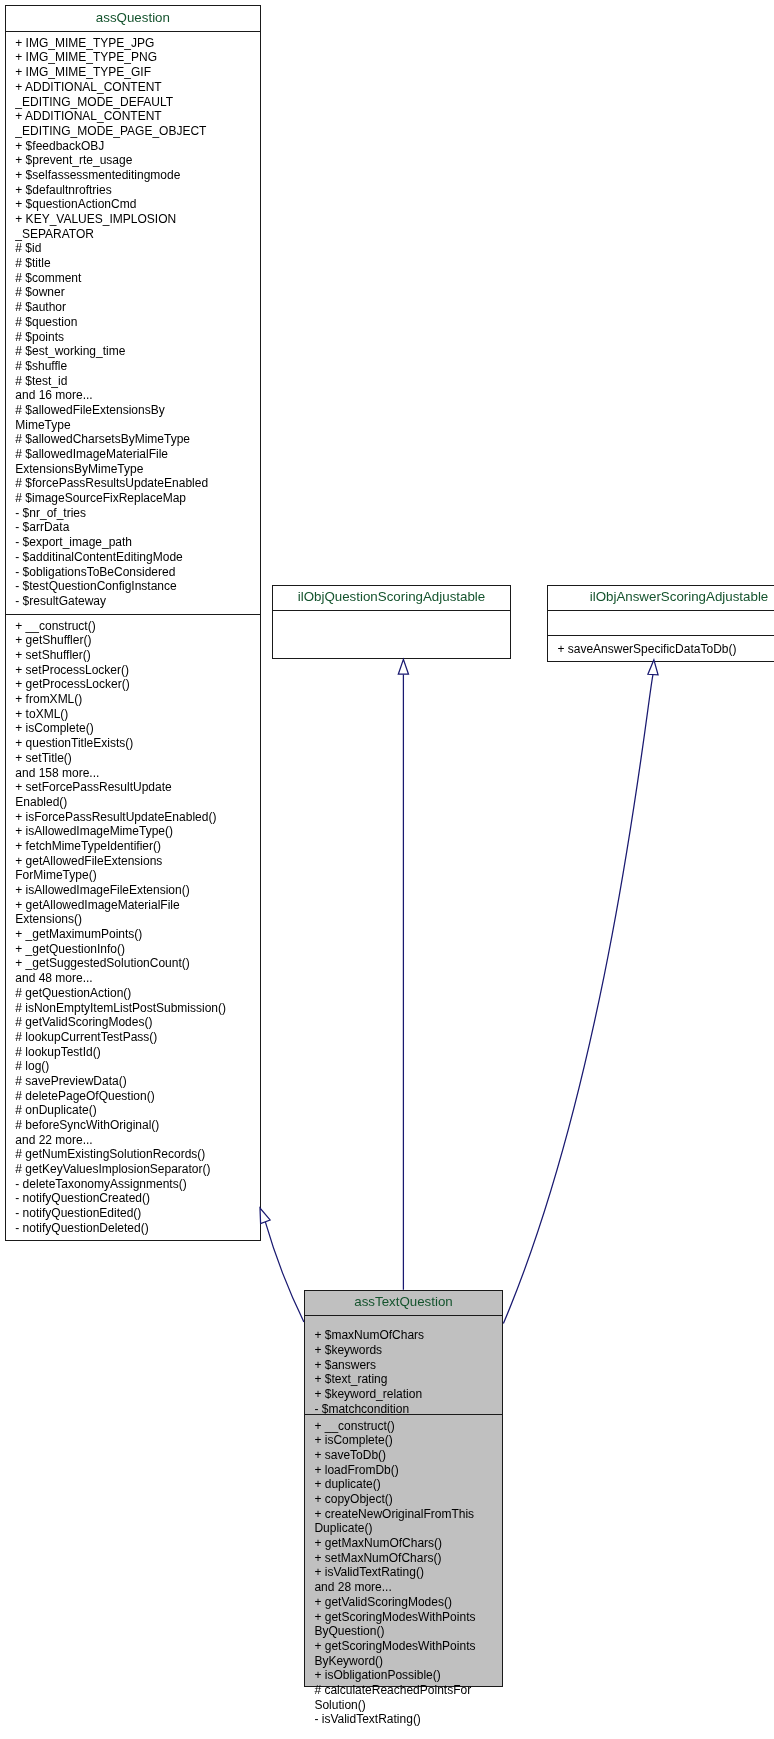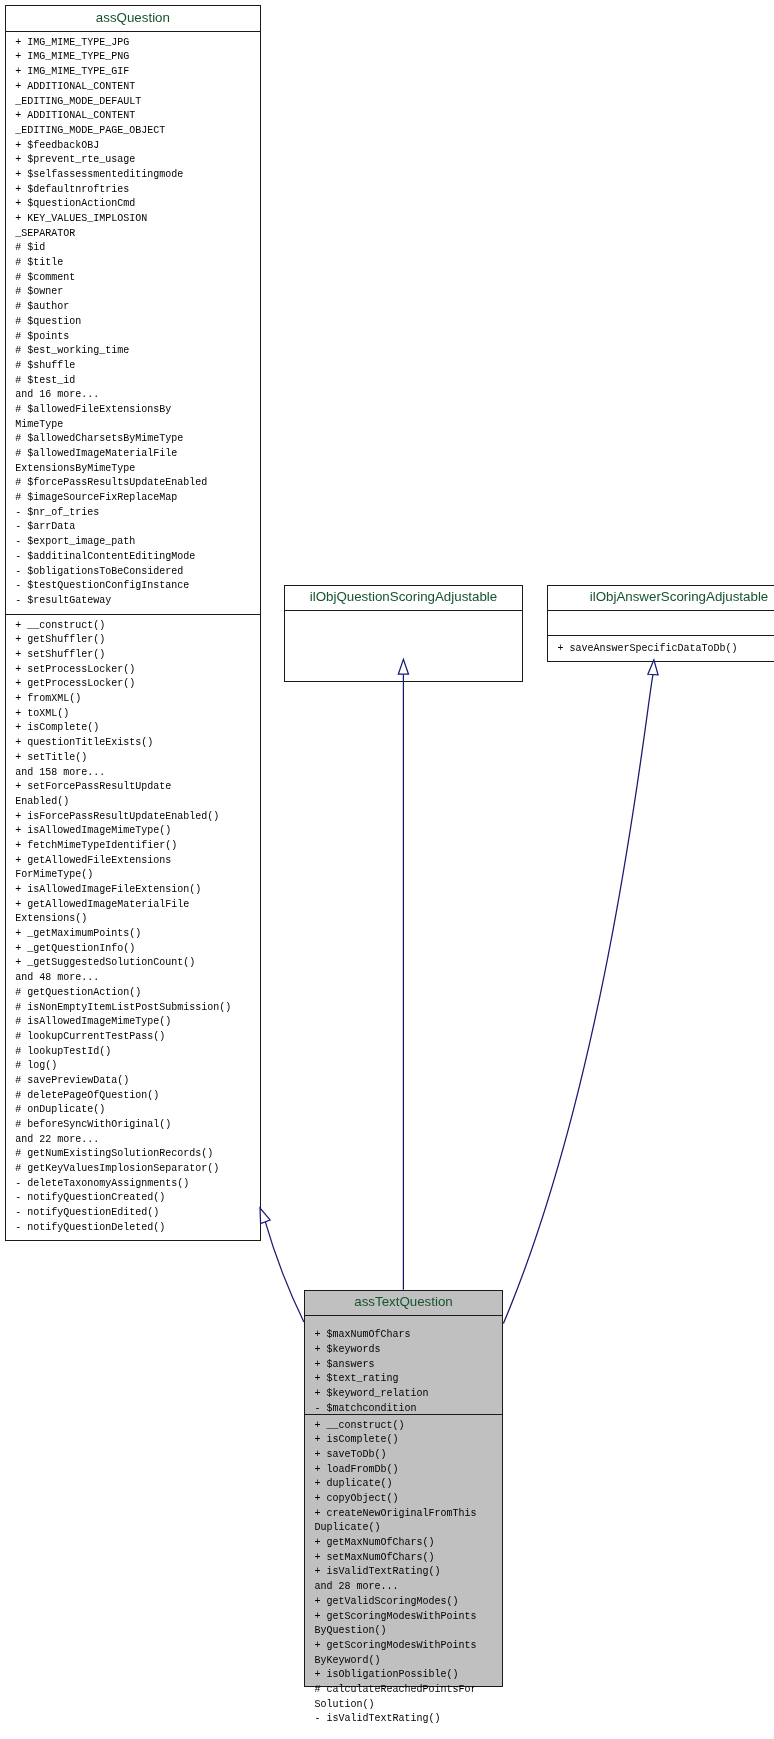--- a/index.html
+++ b/index.html
@@ -4,22 +4,22 @@
 <style>
   html,body{margin:0;padding:0;background:#ffffff;}
   body{width:774px;height:1739px;position:relative;overflow:hidden;
        font-family:"Liberation Sans",sans-serif;}
   .diagram{position:absolute;left:0;top:0;width:774px;height:1739px;}
   svg.edges{position:absolute;left:0;top:0;width:774px;height:1739px;overflow:visible;}
   .cls{position:absolute;box-sizing:border-box;border:1.2px solid #1a1a1a;background:#ffffff;}
   .cls.derived{background:#c0c0c0;}
   .cls-title{text-align:center;font-size:13.33px;line-height:14.69px;color:#14532d;
              box-sizing:border-box;white-space:pre;transform:translateZ(0);}
-  .sect{box-sizing:border-box;border-top:1.2px solid #1a1a1a;font-size:10px;
-        line-height:14.69px;color:#000;padding-left:9.4px;transform:translateZ(0);font-family:Liberation Mono, monospace;}
+  .sect{box-sizing:border-box;border-top:1.2px solid #1a1a1a;font-size:12px;
+        line-height:14.69px;color:#000;padding-left:9.4px;transform:translateZ(0);}
   .member{white-space:pre;height:14.69px;}
 </style>
 </head>
 <body>
 
 <div class="diagram">
   <div class="cls" style="left:4.9px;top:4.9px;width:256.0px;height:1236.50px;">
     <div class="cls-title" style="height:25.50px;padding-top:5.40px;">assQuestion</div>
     <div class="sect" style="height:582.90px;padding-top:3.40px;">
       <div class="member">+ IMG_MIME_TYPE_JPG</div>
@@ -83,38 +83,38 @@
       <div class="member">ForMimeType()</div>
       <div class="member">+ isAllowedImageFileExtension()</div>
       <div class="member">+ getAllowedImageMaterialFile</div>
       <div class="member">Extensions()</div>
       <div class="member">+ _getMaximumPoints()</div>
       <div class="member">+ _getQuestionInfo()</div>
       <div class="member">+ _getSuggestedSolutionCount()</div>
       <div class="member">and 48 more...</div>
       <div class="member"># getQuestionAction()</div>
       <div class="member"># isNonEmptyItemListPostSubmission()</div>
-      <div class="member"># isAllowedImageMimeType()</div>
+      <div class="member"># getValidScoringModes()</div>
       <div class="member"># lookupCurrentTestPass()</div>
       <div class="member"># lookupTestId()</div>
       <div class="member"># log()</div>
       <div class="member"># savePreviewData()</div>
       <div class="member"># deletePageOfQuestion()</div>
       <div class="member"># onDuplicate()</div>
       <div class="member"># beforeSyncWithOriginal()</div>
       <div class="member">and 22 more...</div>
       <div class="member"># getNumExistingSolutionRecords()</div>
       <div class="member"># getKeyValuesImplosionSeparator()</div>
       <div class="member">- deleteTaxonomyAssignments()</div>
       <div class="member">- notifyQuestionCreated()</div>
       <div class="member">- notifyQuestionEdited()</div>
       <div class="member">- notifyQuestionDeleted()</div>
     </div>
   </div>
-  <div class="cls" style="left:284.0px;top:584.9px;width:239.0px;height:97px;">
+  <div class="cls" style="left:272px;top:584.9px;width:239.0px;height:74px;">
     <div class="cls-title" style="height:24.30px;padding-top:4.40px;">ilObjQuestionScoringAdjustable</div>
     <div class="sect" style="height:25.00px;padding-top:3.40px;">
     </div>
   </div>
   <div class="cls" style="left:547.0px;top:584.9px;width:264px;height:77.50px;">
     <div class="cls-title" style="height:24.30px;padding-top:4.40px;">ilObjAnswerScoringAdjustable</div>
     <div class="sect" style="height:25.00px;padding-top:3.40px;">
     </div>
     <div class="sect" style="height:28.20px;padding-top:5.90px;">
       <div class="member">+ saveAnswerSpecificDataToDb()</div>

